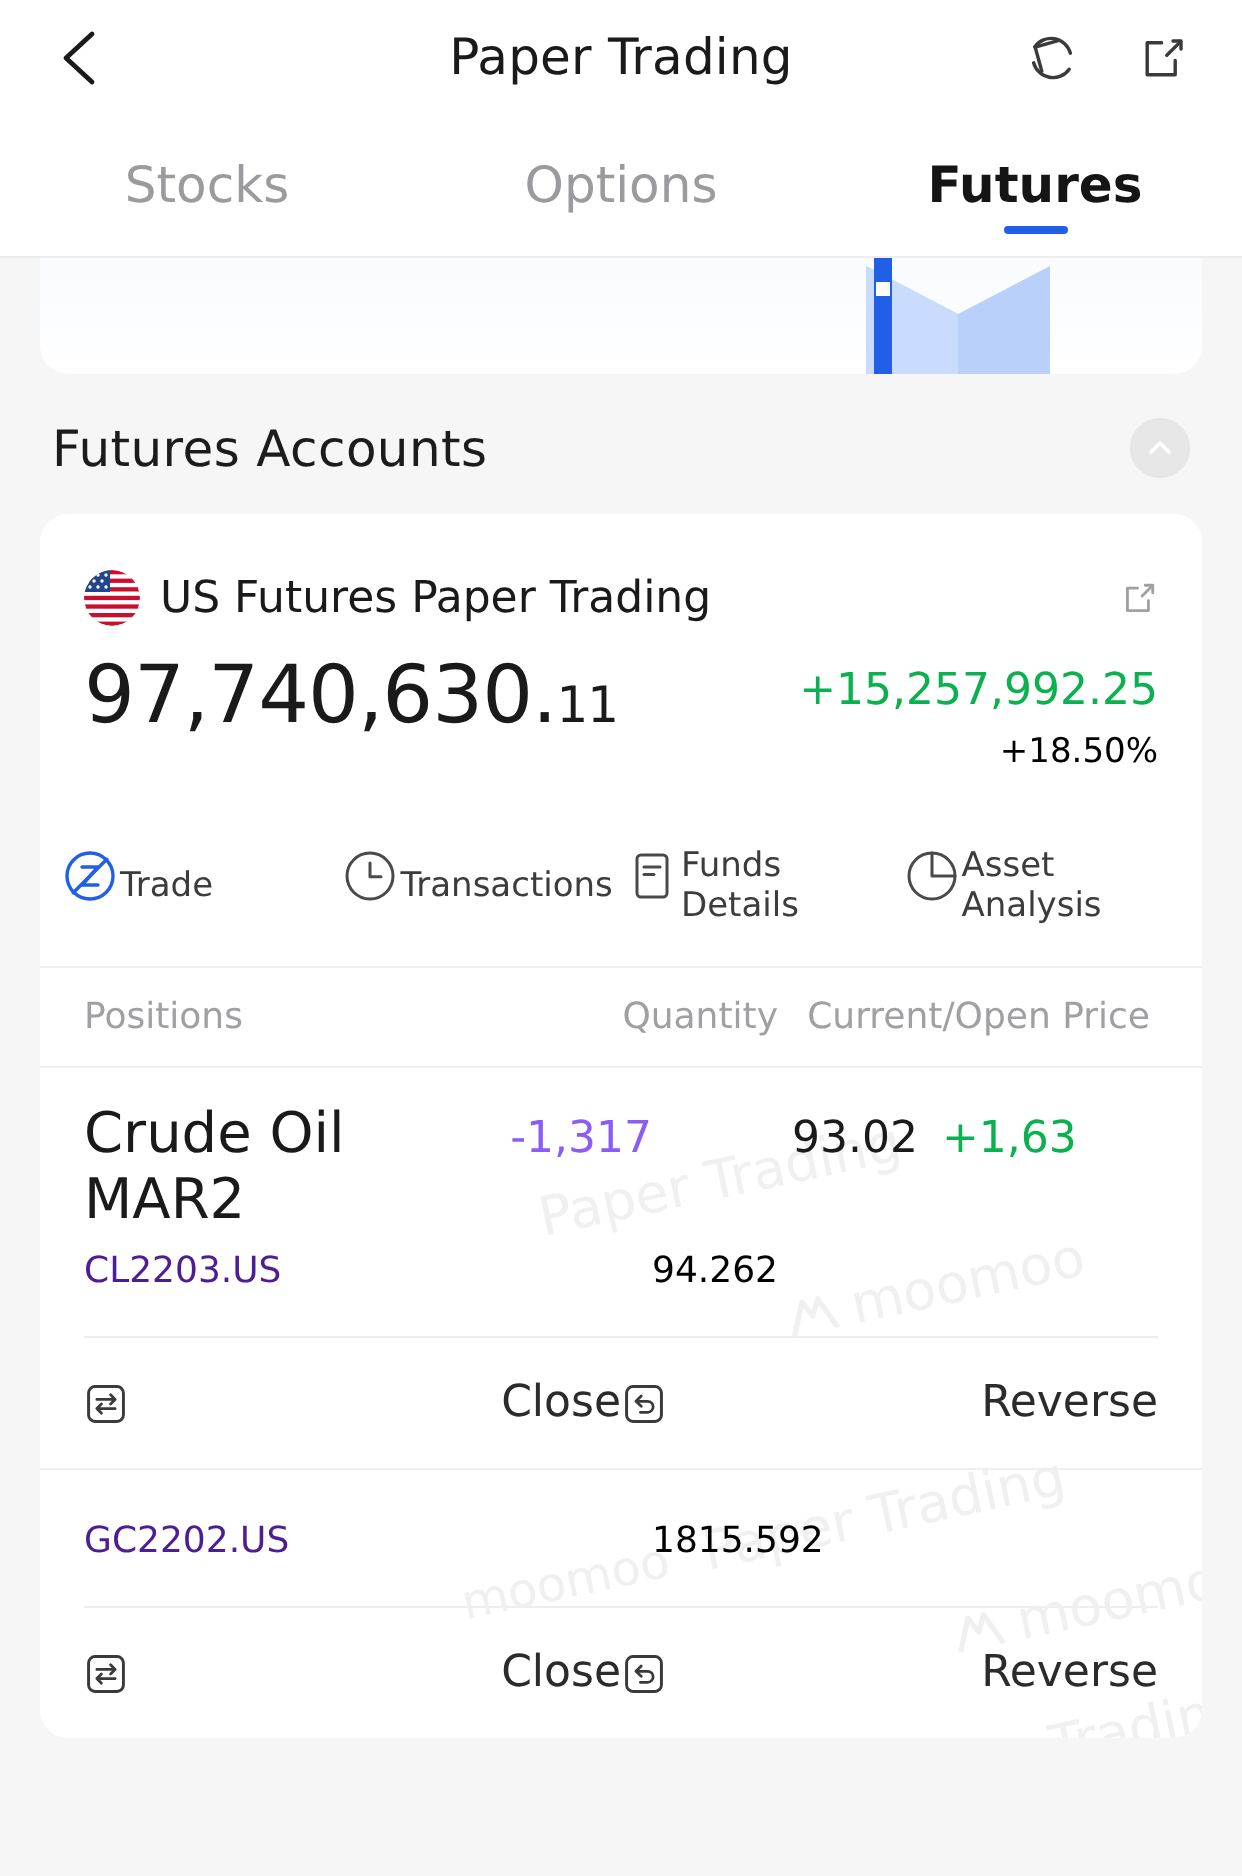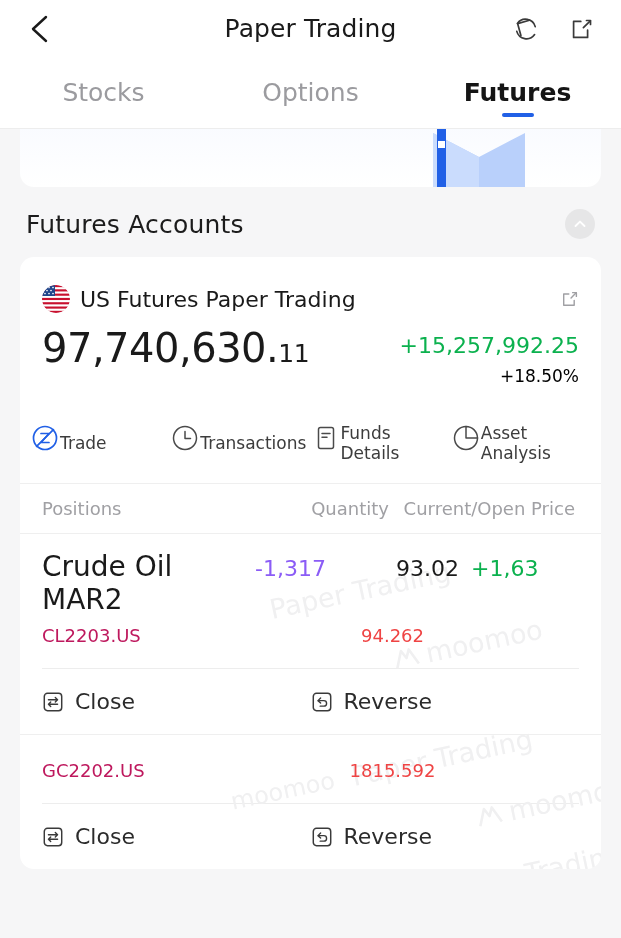--- a/index.html
+++ b/index.html
@@ -95,30 +95,30 @@
   .col-qty { width: 150px; text-align: right; }
   .col-price { width: 190px; text-align: right; padding-right: 4px; }
 
   .pos-row { padding: 16px 22px 8px 22px; border-top: 1px solid #efefef; position: relative; }
   .pos-line { display: flex; align-items: baseline; }
   .pos-name { flex: 1; font-size: 28px; color: #1a1a1a; }
   .pos-qty { width: 150px; text-align: right; font-size: 22px; color: #8b5cf6; }
   .pos-price { width: 133px; text-align: right; font-size: 22px; color: #1a1a1a; }
   .pos-pl { width: 120px; text-align: left; padding-left: 12px; font-size: 22px; color: #0bb14e; white-space: nowrap; }
   .pos-sub { display: flex; align-items: baseline; margin-top: 9px; }
-  .pos-code { flex: 1; font-size: 18px; color: #be185d; }
+  .pos-code { flex: 1; font-size: 18px; color: #4c1d95; }
   .pos-qty-sub { width: 150px; }
-  .pos-open { width: 133px; text-align: center; font-size: 18px; color: #ef4444; }
+  .pos-open { width: 133px; text-align: left; font-size: 18px; color: #000000; }
   .pos-pl-sub { width: 120px; }
 
   .row-btns {
     display: flex; margin: 14px 22px 0 22px; border-top: 1px solid #ededed;
   }
   .row-btn {
-    flex: 1; display: flex; align-items: center; justify-content: flex-start; gap: 11px;
+    flex: 1; display: flex; align-items: center; justify-content: space-between; gap: 11px;
     padding: 20px 0; font-size: 22px; color: #2b2b2b; cursor: pointer;
   }
 
   
   .wm { position: absolute; color: #f0f0f1; pointer-events: none; user-select: none;
         font-size: 27px; transform: rotate(-12deg); white-space: nowrap; }
   .wm-logo { position: absolute; pointer-events: none; user-select: none;
              transform: rotate(-12deg); display: flex; align-items: center; gap: 7px;
              color: #f0f0f1; font-size: 27px; white-space: nowrap; }
 </style>

